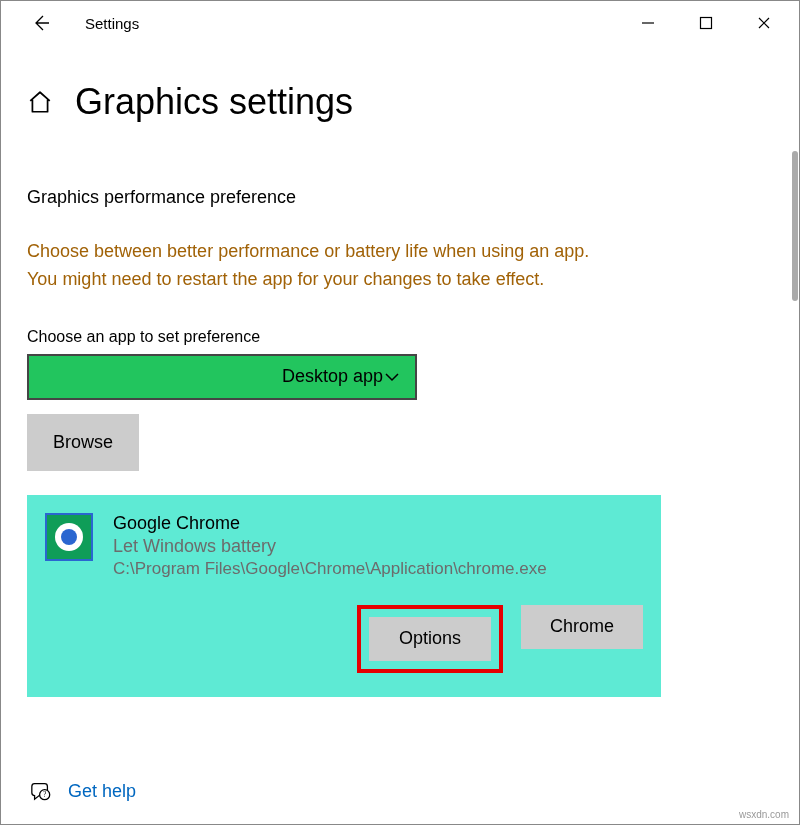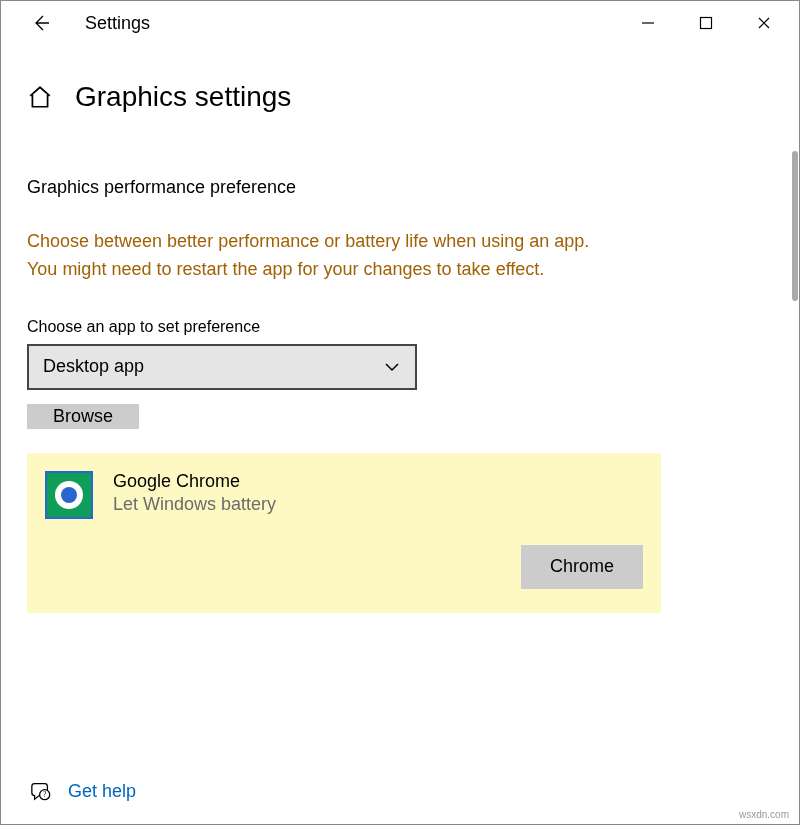--- a/index.html
+++ b/index.html
@@ -11,21 +11,21 @@
     position: relative;
     color: #000;
     overflow: hidden;
     border: 1px solid #888;
   }
   .titlebar {
     height: 44px;
     display: flex;
     align-items: center;
     padding: 0 6px 0 18px;
-    font-size: 18px;
+    font-size: 15px;
   }
   .titlebar .back {
     width: 44px; height: 44px;
     display: flex; align-items: center; justify-content: center;
   }
   .titlebar .title { margin-left: 22px; }
   .win-controls {
     margin-left: auto;
     display: flex;
   }
@@ -37,21 +37,21 @@
     padding: 36px 26px 0 26px;
   }
   .page-header {
     display: flex;
     align-items: center;
     gap: 22px;
     margin-bottom: 64px;
   }
   .page-header h1 {
     font-weight: 500;
-    font-size: 28px;
+    font-size: 36px;
   }
   .section-heading {
     font-size: 18px;
     font-weight: 500;
     margin-bottom: 30px;
   }
   .description {
     font-size: 18px;
     line-height: 1.55;
     margin-bottom: 34px;
@@ -60,35 +60,35 @@
   .field-label {
     font-size: 16px;
     margin-bottom: 8px;
   }
   .select-box {
     width: 390px;
     height: 46px;
     border: 2px solid #454545;
     display: flex;
     align-items: center;
-    justify-content: space-between;
+    justify-content: flex-end;
     padding: 12px 14px;
     font-size: 18px;
-    background: #e5e5e5;
+    background: #22c55e;
     margin-bottom: 14px;
   }
   .browse-btn {
     background: #ccc;
     border: none;
     font-size: 18px;
-    padding: 2px 26px;
+    padding: 18px 26px;
     margin-bottom: 24px;
   }
   .app-card {
-    background: #fef9c3;
+    background: #5eead4;
     width: 634px;
     padding: 18px 18px 24px 18px;
   }
   .app-row {
     display: flex;
     gap: 20px;
   }
   .app-icon {
     width: 48px; height: 48px;
     background: #0F9D58;
@@ -216,23 +216,27 @@
   </div>
 
   <button class="browse-btn">Browse</button>
 
   <div class="app-card">
     <div class="app-row">
       <div class="app-icon"></div>
       <div class="app-info">
         <div class="app-name">Google Chrome</div>
         <div class="app-pref">Let Windows battery</div>
+        <div class="app-path">C:\Program Files\Google\Chrome\Application\chrome.exe</div>
       </div>
     </div>
     <div class="app-buttons">
+      <span class="highlight-frame">
+        <button class="opt-btn">Options</button>
+      </span>
       <button class="rem-btn">Chrome</button>
     </div>
   </div>
 </div>
 
 <div class="scrollbar-thumb"></div>
 
 <div class="help-link">
   <svg width="22" height="22" viewBox="0 0 24 24">
     <path d="M4 4 h12 a3 3 0 0 1 3 3 v7 a3 3 0 0 1 -3 3 h-6 l-5 4 v-4 a3 3 0 0 1 -3 -3 v-7 a3 3 0 0 1 3 -3 z" stroke="#000" stroke-width="1.4" fill="none"></path>

